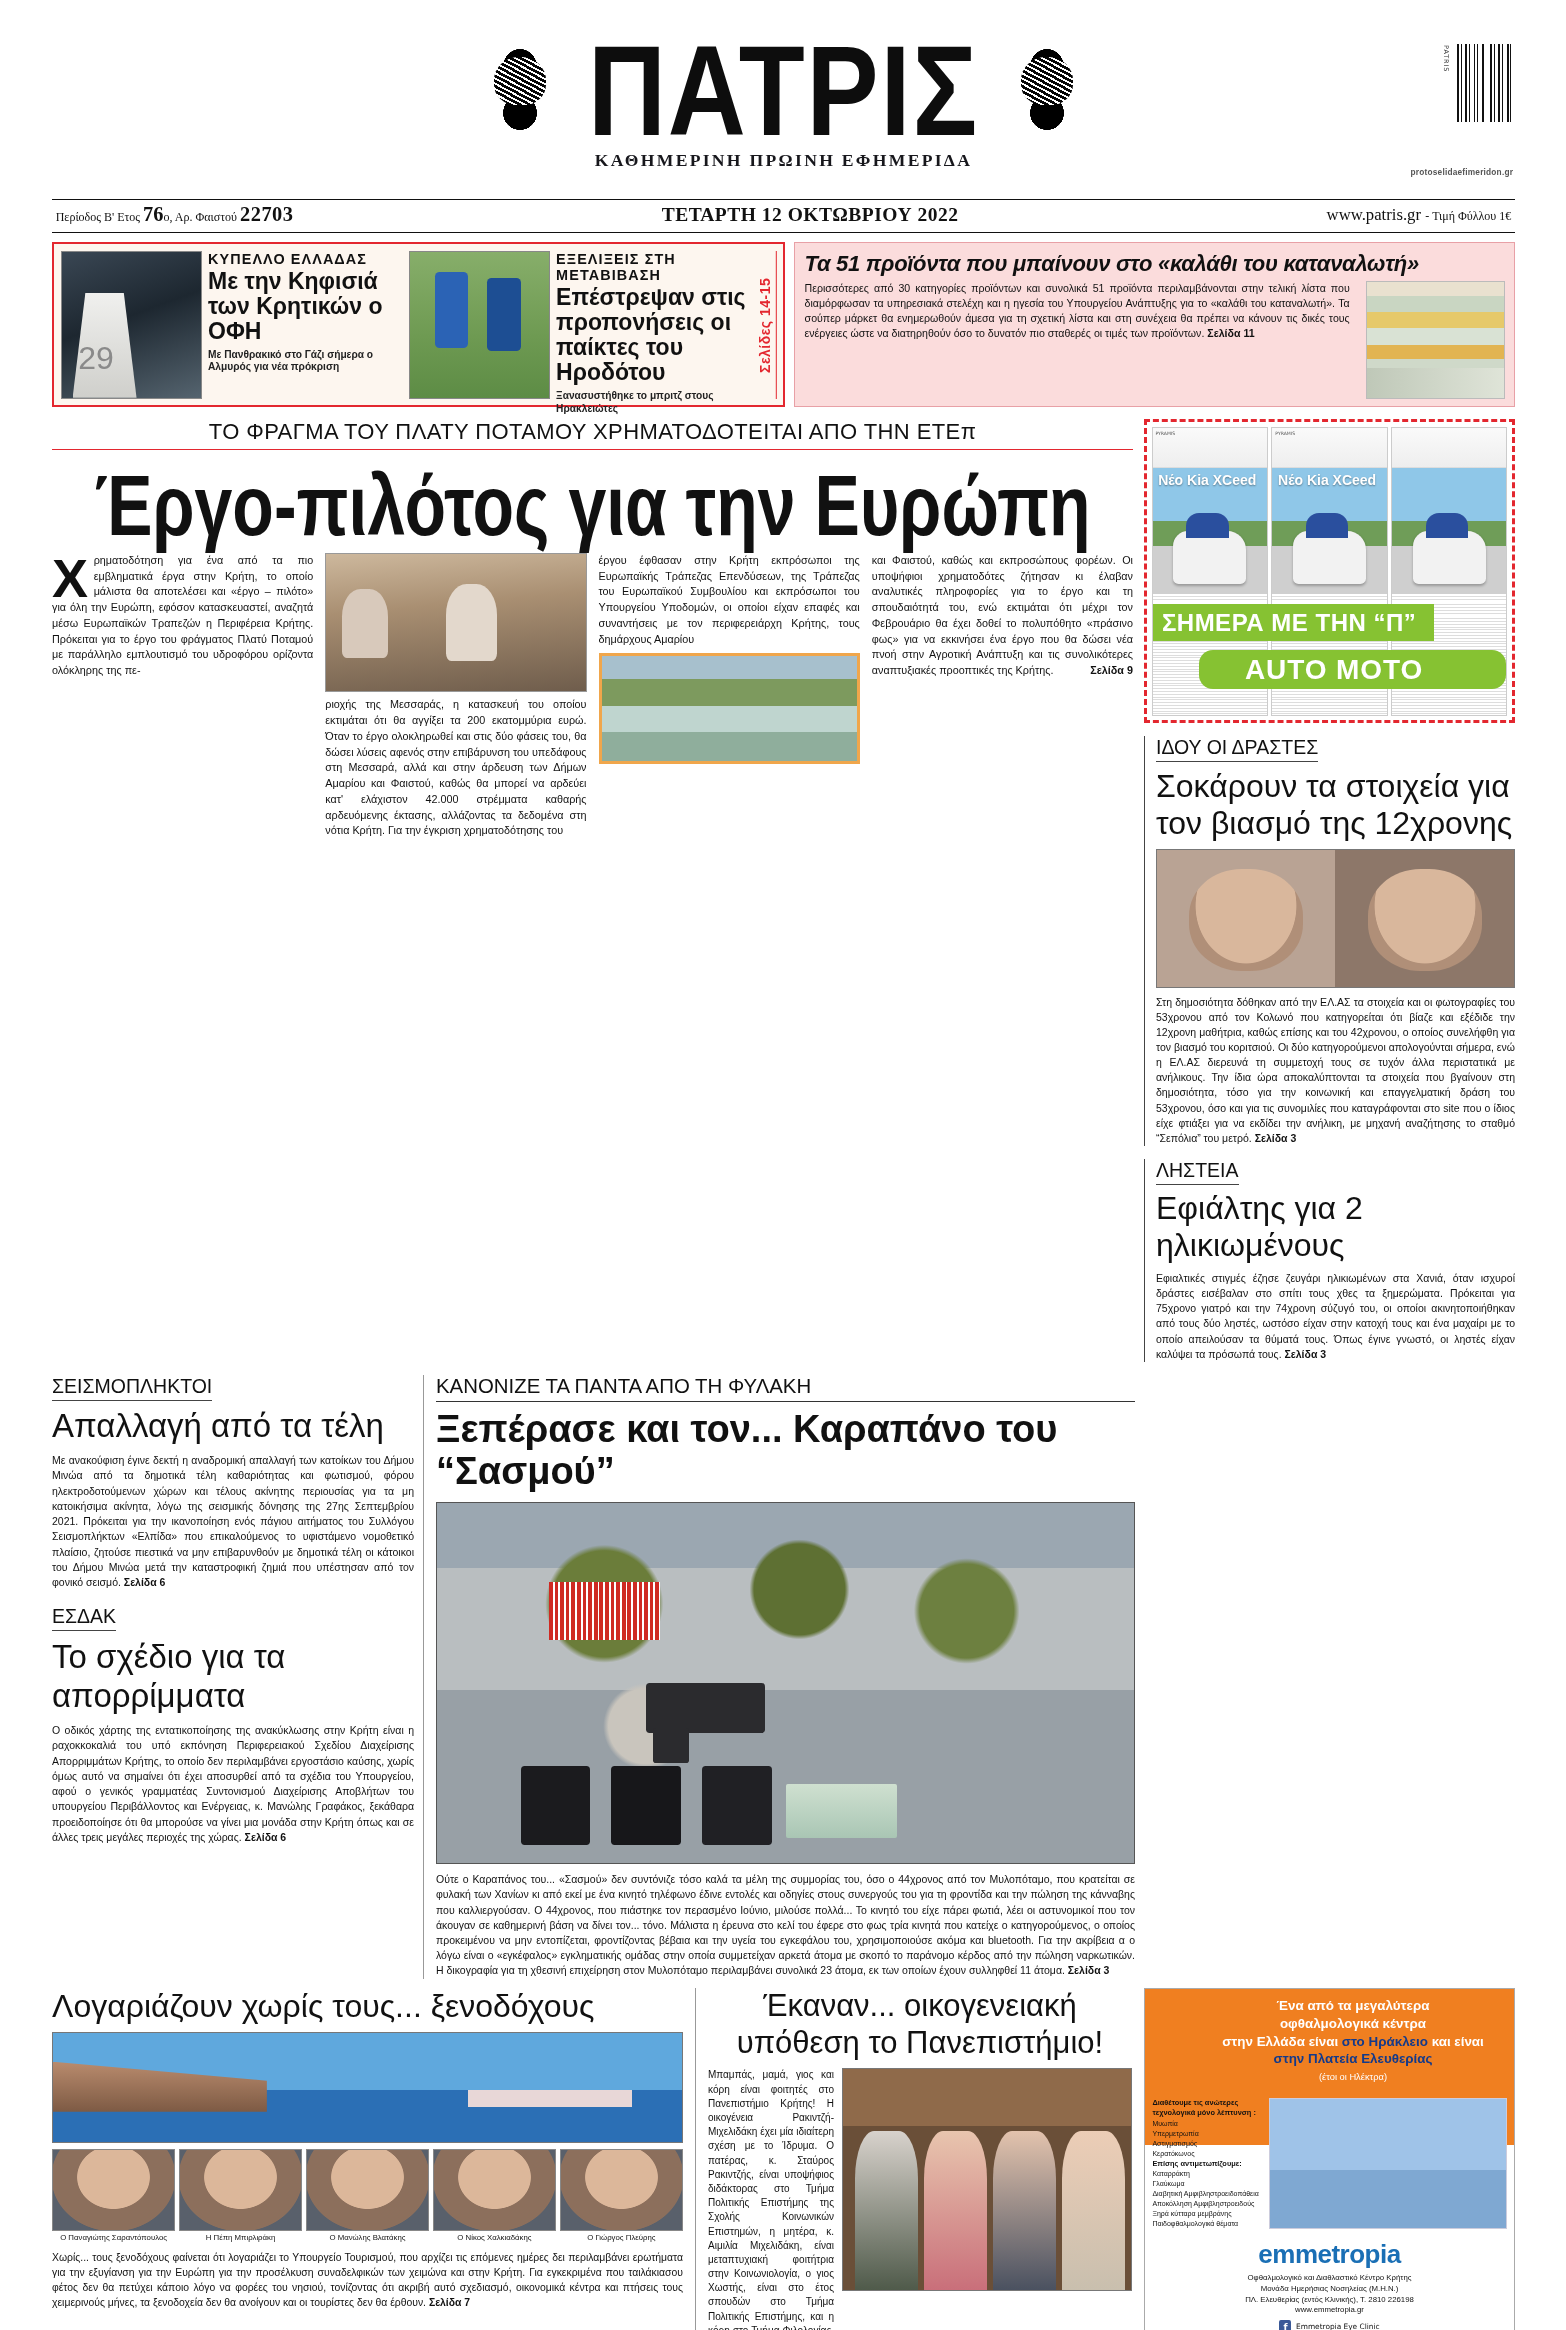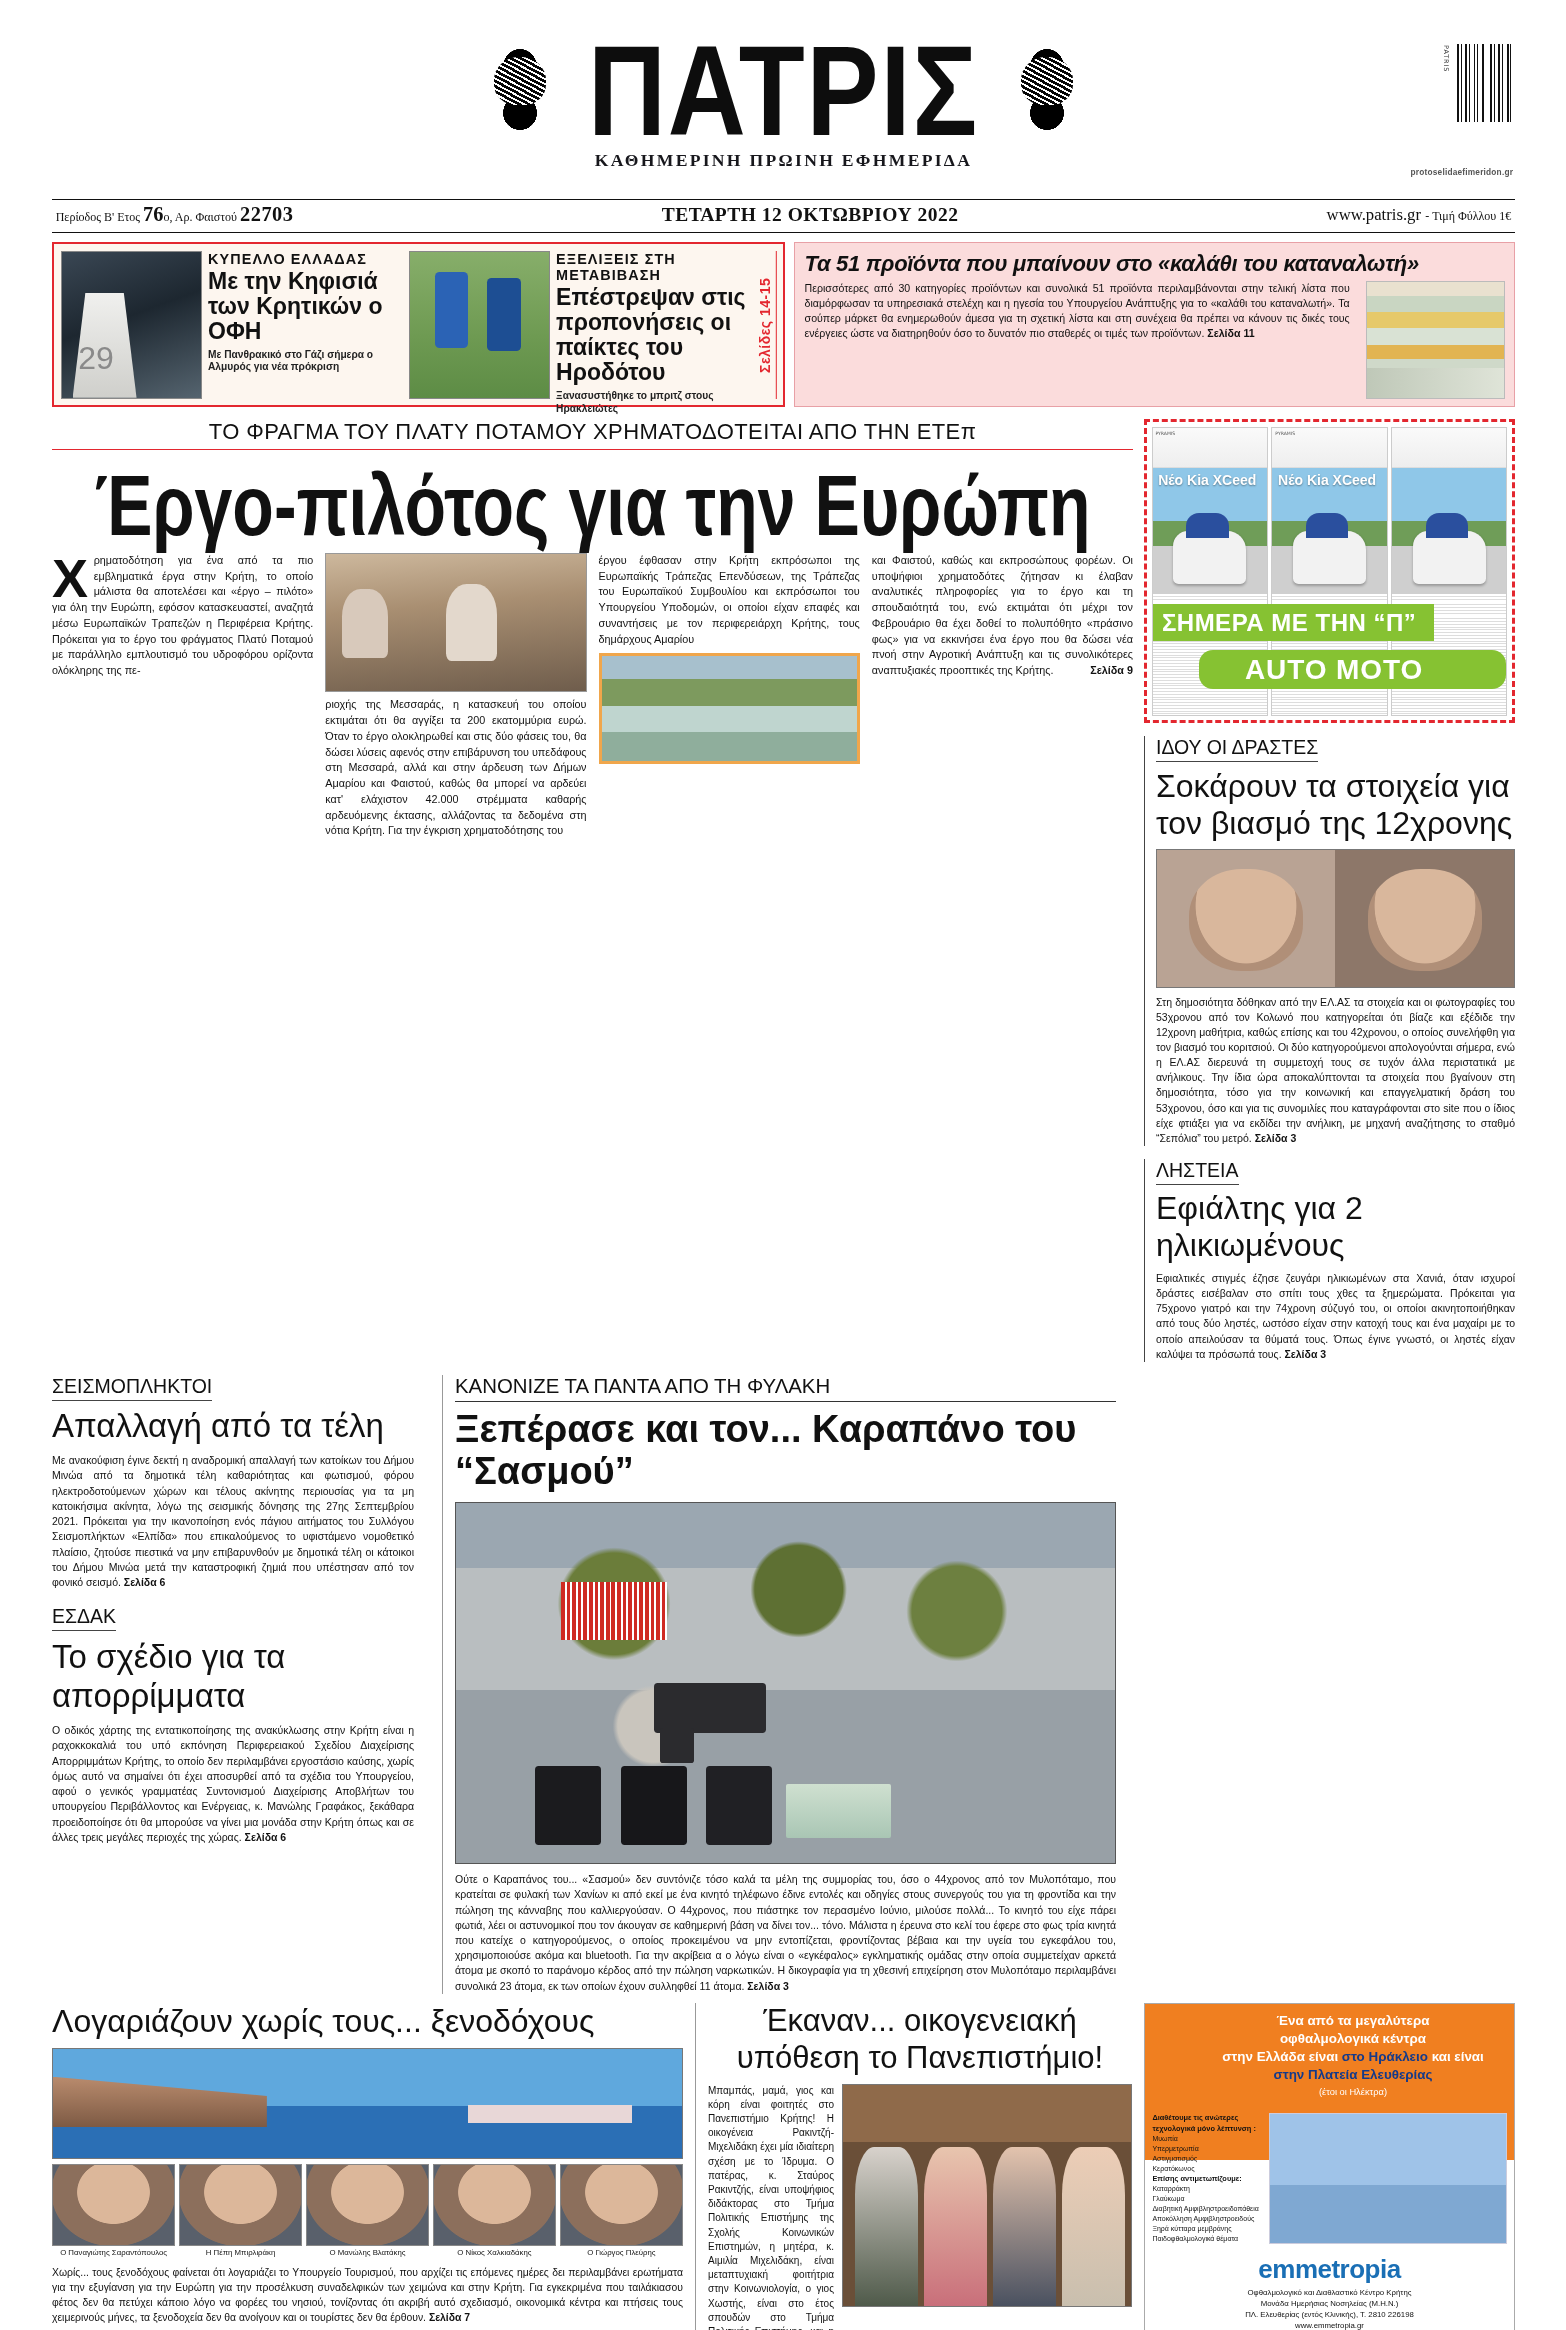--- a/index.html
+++ b/index.html
@@ -141,21 +141,21 @@
   .side-head { font-family:"Liberation Sans",sans-serif; font-size:32px; line-height:1.16; font-weight:400; }
   .side-photo { width:100%; height:139px; margin-top:7.4px; border:0.9px solid #777;
       background:linear-gradient(90deg,#b9a394 0 50%,#8d7769 50% 100%); display:flex;}
   .sp-face { flex:1; position:relative; }
   .sp-face::after{content:"";position:absolute;left:18%;top:14%;width:64%;height:74%;border-radius:46%;
       background:radial-gradient(ellipse at 50% 36%, #d9b79c 0 62%, #b08f78 63%);}
   .side-body { font-size:10.5px; line-height:1.44; text-align:justify; margin-top:6.5px;
       font-family:"Liberation Sans",sans-serif;}
 
   
-  .band { display:flex; gap:28px; margin-top:13px; }
+  .band { display:flex; gap:9px; margin-top:13px; }
   .col-left { flex:0 0 362px; }
   .col-mid  { flex:1; }
   .sec { margin-bottom:15px; }
   .sec-kicker { font-family:"Liberation Sans",sans-serif; font-size:19.5px; border-bottom:1.4px solid #444;
       display:inline-block; padding-bottom:1.9px; }
   .sec-head { font-family:"Liberation Sans",sans-serif; font-size:33px; line-height:1.2; margin-top:5.6px;}
   .sec-body { font-size:10.5px; line-height:1.45; text-align:justify; margin-top:7.4px;
       font-family:"Liberation Sans",sans-serif;}
   .pagref { font-weight:bold; }
   .divider-v { border-left:0.9px solid #999; }

